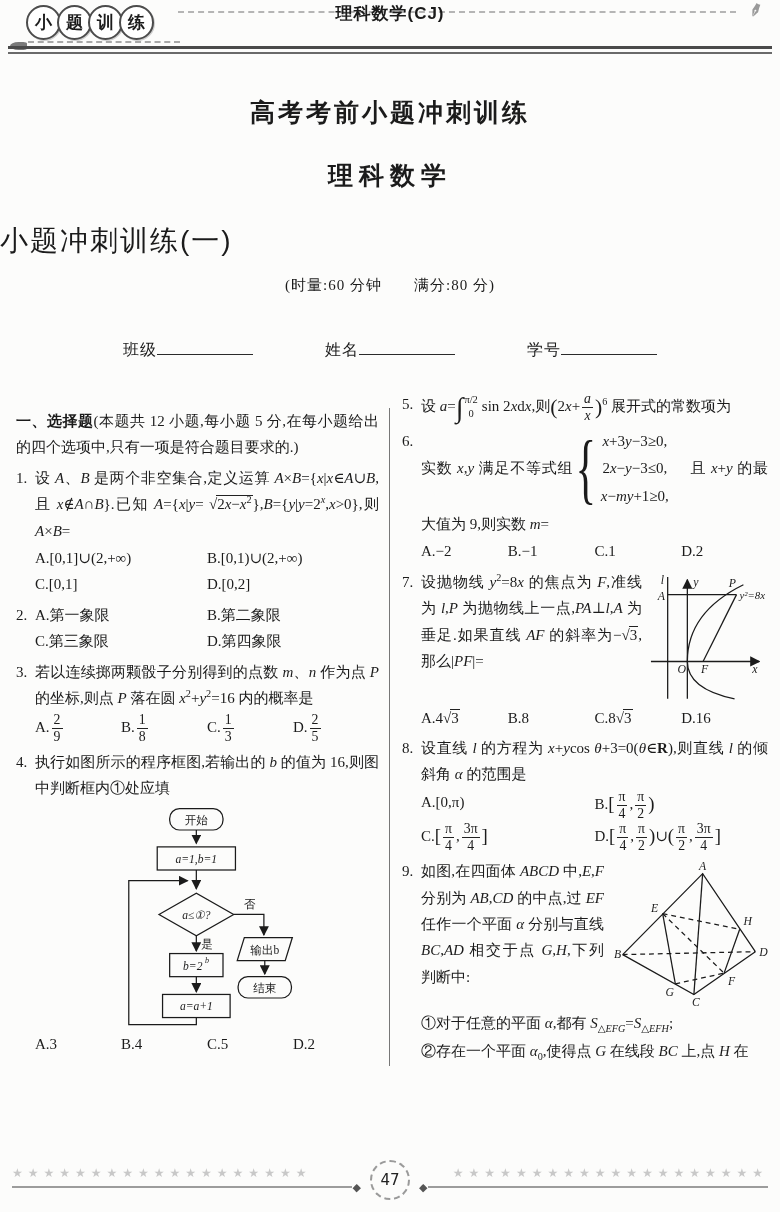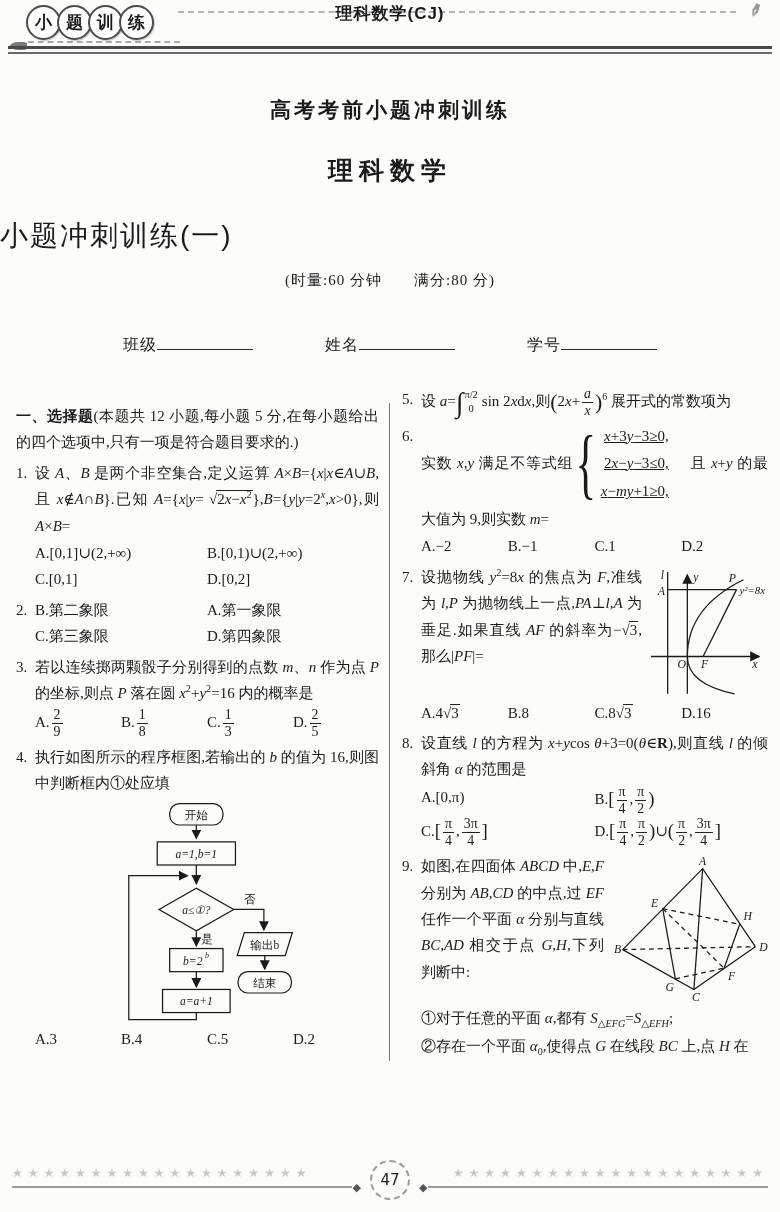--- a/index.html
+++ b/index.html
@@ -12,21 +12,21 @@
   .logo{position:absolute;left:30px;top:5px;display:flex;}
   .lc{width:31px;height:31px;border:2px solid #4c4c4c;border-radius:50%;background:#fff;display:flex;
       align-items:center;justify-content:center;font-size:17px;font-weight:700;margin-left:-4px;
       font-family:"Liberation Sans","DejaVu Sans",sans-serif;box-shadow:1px 1px 0 #cfcfcf;}
   .logo-underline{position:absolute;left:28px;top:41px;width:152px;border-top:2px dashed #a8a8a8;}
   .ink-blob{position:absolute;left:10px;top:42px;width:17px;height:8px;background:#7a7a7a;border-radius:70% 30% 30% 70%;}
   .hdr-title{position:absolute;left:0;right:0;top:2px;text-align:center;font-size:17px;font-weight:700;
              font-family:"Liberation Sans","DejaVu Sans",sans-serif;letter-spacing:1px;}
   .rule{position:absolute;left:8px;right:8px;top:46px;height:3px;border-top:3px solid #4a4a4a;border-bottom:2px solid #6a6a6a;}
   
-  .t1{margin:40px 0 0;text-align:center;font-size:21px;font-weight:700;letter-spacing:3px;
+  .t1{margin:40px 0 0;text-align:center;font-size:25px;font-weight:700;letter-spacing:3px;
       font-family:"Liberation Sans","DejaVu Sans",sans-serif;}
   .t2{margin:30px 0 0;text-align:center;font-size:25px;font-weight:700;letter-spacing:6px;
       font-family:"Liberation Sans","DejaVu Sans",sans-serif;}
   .t3{margin:30px 0 0;text-align:left;font-size:28px;font-weight:400;letter-spacing:2px;
       font-family:"Liberation Sans","DejaVu Sans",sans-serif;}
   .meta{margin:16px 0 0;text-align:center;font-size:15px;letter-spacing:1px;}
   
   .fields{margin:44px 0 0;display:flex;justify-content:center;gap:72px;font-size:16px;}
   .field label{letter-spacing:1px;}
   .uline{display:inline-block;width:96px;height:15px;border-bottom:1.5px solid #2a2a2a;vertical-align:baseline;}
@@ -49,21 +49,21 @@
   .f>span{display:block;padding:0 2px;}
   .f>span+span{border-top:1.2px solid #222;}
   .rad{border-top:1.2px solid #222;padding:0 1px;margin-left:-1px;}
   .int{font-size:28px;vertical-align:-0.22em;line-height:0;}
   .lims{display:inline-block;vertical-align:middle;font-size:10.5px;line-height:1.35;text-align:center;margin:0 4px 0 1px;}
   .lims>span{display:block;}
   .bp{font-size:1.45em;vertical-align:-0.14em;line-height:0;}
   .lb{font-size:1.25em;vertical-align:-0.08em;line-height:0;}
   .brace{display:inline-block;font-size:78px;font-weight:300;line-height:0.85;vertical-align:middle;
          transform:scaleX(0.55);margin:0 -4px 0 -6px;}
-  .cases{display:inline-block;vertical-align:middle;text-align:right;line-height:1.85;margin-right:21px;text-decoration:underline;}
+  .cases{display:inline-block;vertical-align:middle;text-align:center;line-height:1.85;margin-right:21px;}
   .cases>span{display:block;}
   
   .fc{display:flex;justify-content:center;margin:4px 0 0;}
   .figr{float:right;margin:2px 0 2px 6px;}
   svg text{font-family:"Liberation Serif","DejaVu Serif",serif;}
   
   .footer{position:absolute;left:12px;right:12px;bottom:12px;display:flex;align-items:center;gap:8px;}
   .fside{flex:1;display:flex;flex-direction:column;gap:1px;min-width:0;}
   .stars{color:#c8c8c8;font-size:12px;letter-spacing:5px;line-height:1.1;white-space:nowrap;overflow:hidden;
          font-family:"DejaVu Sans",sans-serif;}
@@ -123,22 +123,22 @@
           <span class="o2">A.[0,1]∪(2,+∞)</span>
           <span class="o2">B.[0,1)∪(2,+∞)</span>
           <span class="o2">C.[0,1]</span>
           <span class="o2">D.[0,2]</span>
         </div>
       </div>
 
       <div class="q">
         <span class="qno">2.</span>
         <div class="opts">
+          <span class="o2">A.第一象限</span>
           <span class="o2">B.第二象限</span>
-          <span class="o2">A.第一象限</span>
           <span class="o2">C.第三象限</span>
           <span class="o2">D.第四象限</span>
         </div>
       </div>
 
       <div class="q">
         <span class="qno">3.</span>
         <div class="qbody">若以连续掷两颗骰子分别得到的点数 <i>m</i>、<i>n</i> 作为点 <i>P</i> 的坐标,则点 <i>P</i> 落在圆 <i>x</i><sup>2</sup>+<i>y</i><sup>2</sup>=16 内的概率是</div>
         <div class="opts">
           <span class="o4">A.<span class="f"><span>2</span><span>9</span></span></span>

